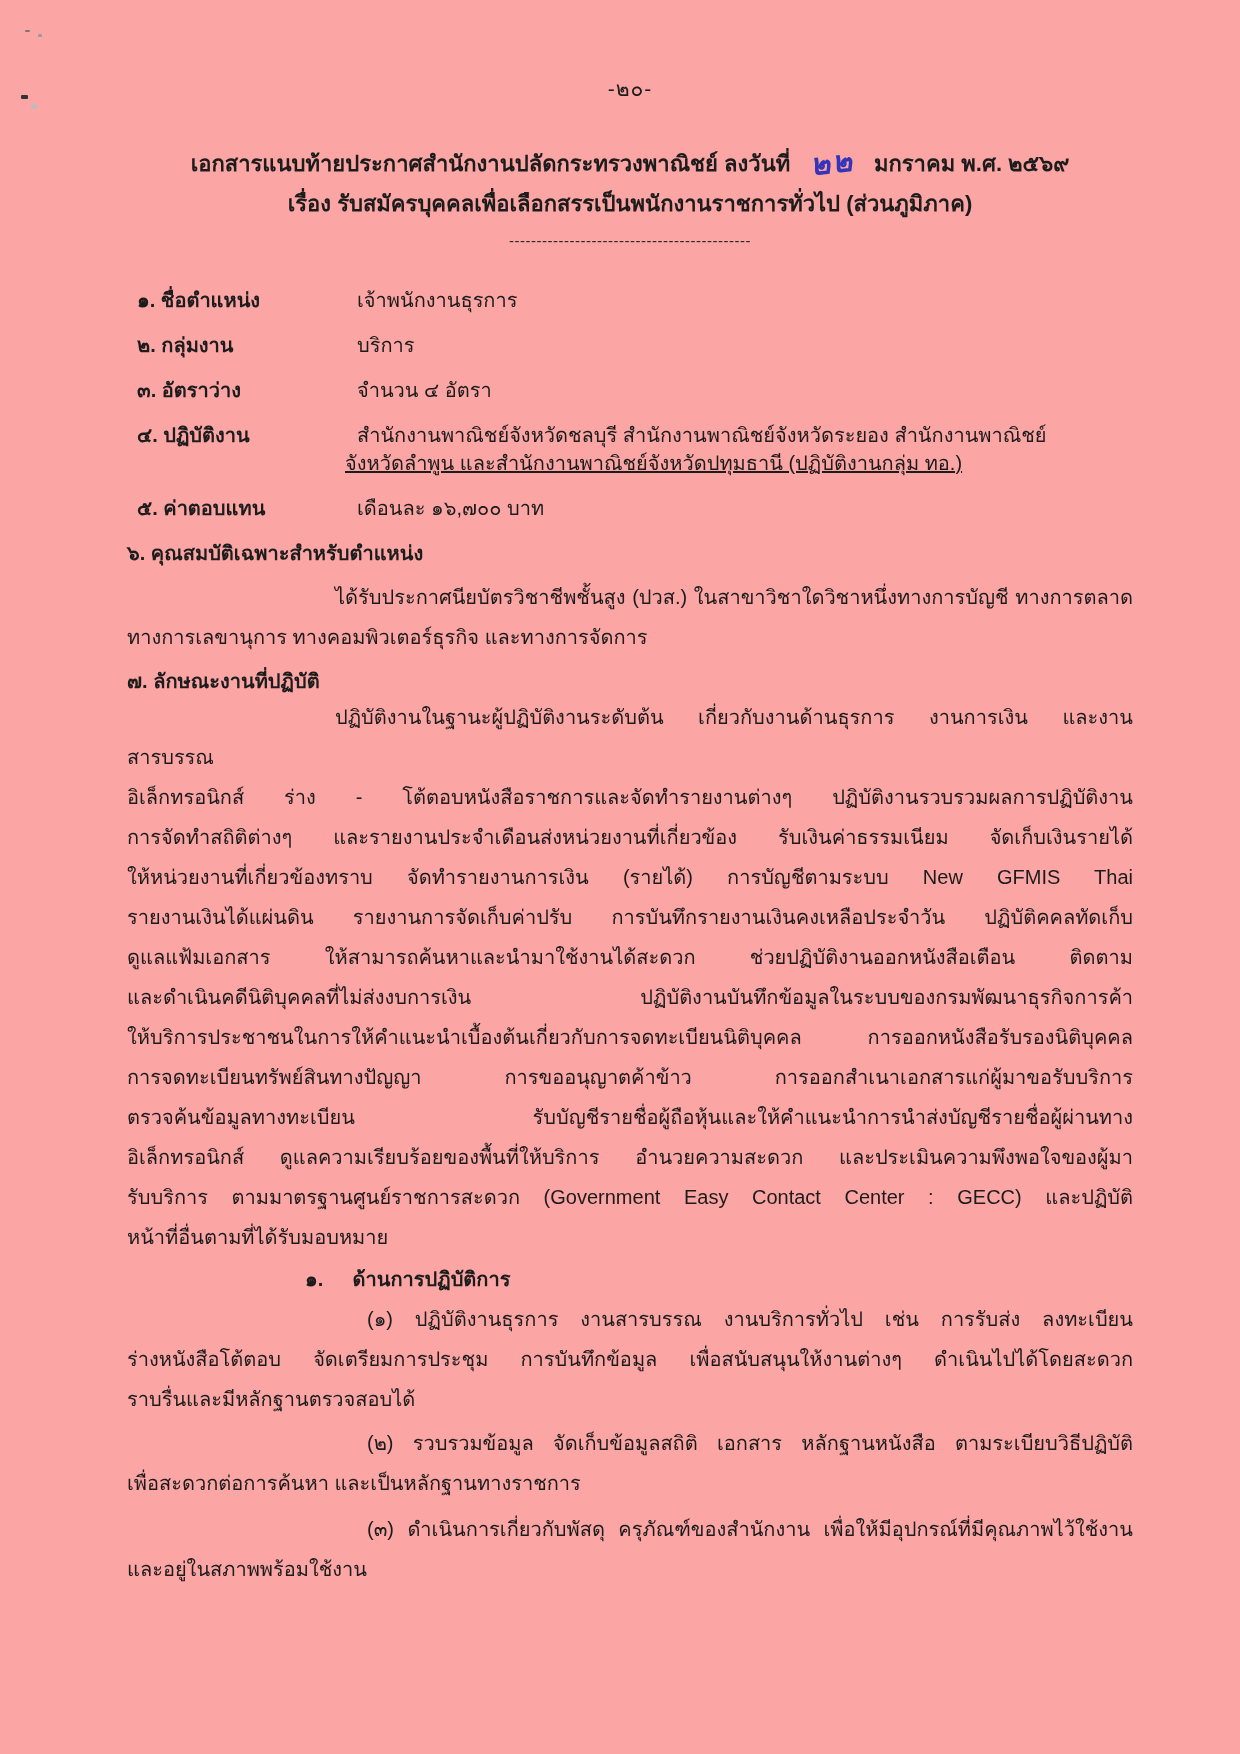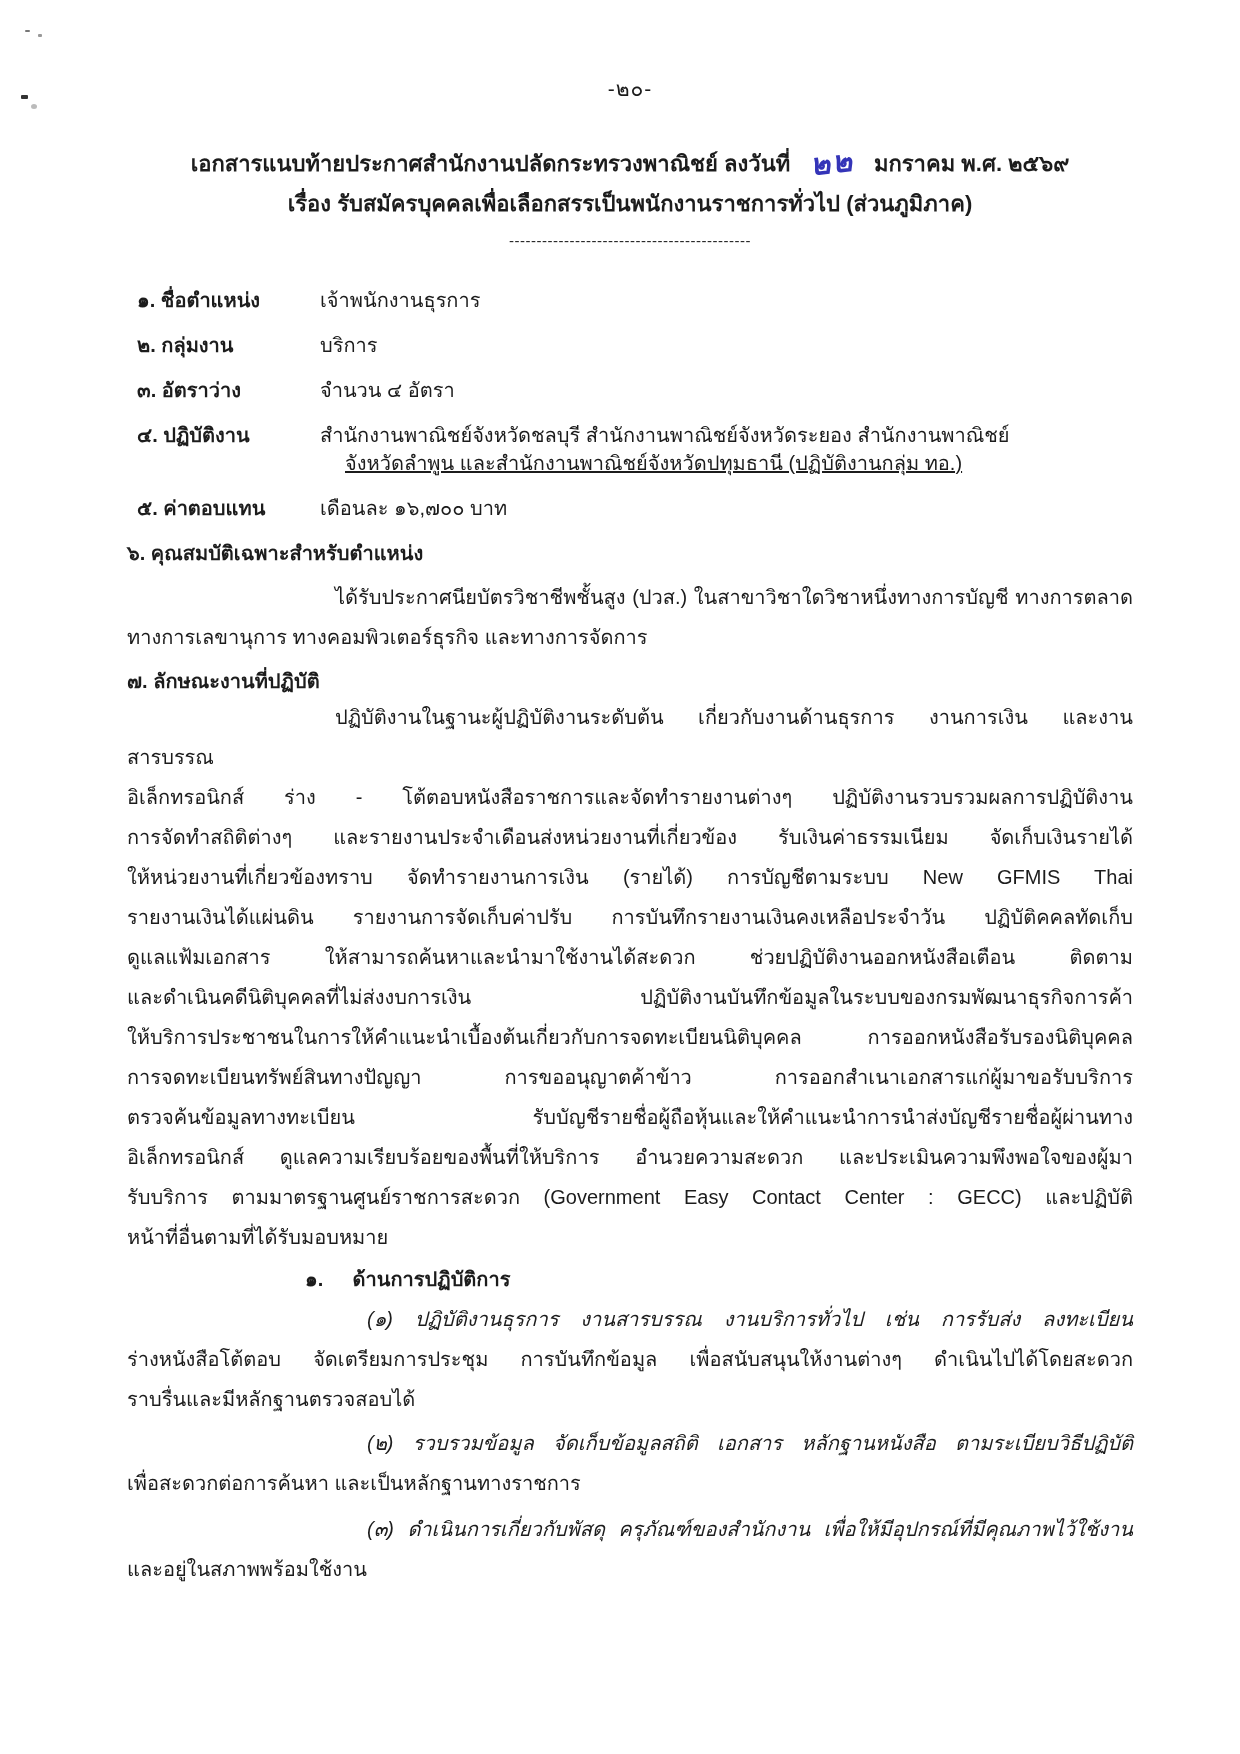--- a/index.html
+++ b/index.html
@@ -1,20 +1,20 @@
 <!DOCTYPE html>
 <html lang="th"><head>
 <meta charset="utf-8">
 <style>
   html,body{margin:0;padding:0;background:#e8e8e8;}
   .page{
     position:relative;
     width:1240px;height:1754px;
     margin:0 auto;
-    background:#ffffff;
+    background:#fca5a5;
     font-family:"Liberation Sans","DejaVu Sans",sans-serif;
     color:#1c1c1c;
     overflow:hidden;
   }
   .content{
     position:absolute;
     left:127px;
     width:1006px;
     top:0;
   }
@@ -37,31 +37,31 @@
   }
   .divider{
     text-align:center;
     font-size:15px;
     letter-spacing:0.5px;
     color:#2a2a2a;
     margin-top:8px;
     line-height:18px;
   }
   .fields{margin-top:36px;font-size:20px;}
-  .frow{display:flex;align-items:center;margin-bottom:17px;line-height:28px;}
+  .frow{display:flex;align-items:center;margin-bottom:17px;line-height:28px;gap:37px;}
   .flabel{flex:0 0 193px;padding-left:10px;font-weight:bold;box-sizing:border-box;}
   .fvalue{flex:1;}
   .fcont{padding-left:218px;line-height:28px;margin-top:0;margin-bottom:17px;font-size:20px;text-decoration:underline;}
   .sect-head{font-weight:bold;font-size:20px;line-height:28px;margin-top:22px;margin-bottom:10px;}
   .pline{font-size:20px;line-height:40px;}
   .pline.fill{text-align:justify;text-align-last:justify;}
   .pline.pfirst{text-indent:208px;}
   .duty-head{font-weight:bold;font-size:20px;line-height:40px;padding-left:178px;margin-top:2px;}
   .duty-head .dnum{display:inline-block;min-width:42px;}
-  .pline.dfirst{text-indent:240px;font-style:italic;}
+  .pline.dfirst{text-indent:240px;}
   .speck{position:absolute;background:#555;border-radius:1px;}
   .speck.s1{left:25px;top:30px;width:5px;height:2px;background:#777;}
   .speck.s2{left:38px;top:34px;width:4px;height:3px;background:#999;}
   .speck.s3{left:21px;top:95px;width:7px;height:4px;background:#333;}
   .speck.s4{left:31px;top:104px;width:6px;height:5px;background:#bbb;border-radius:50%;}
 </style>
 </head>
 <body>
 
 <div class="page">

